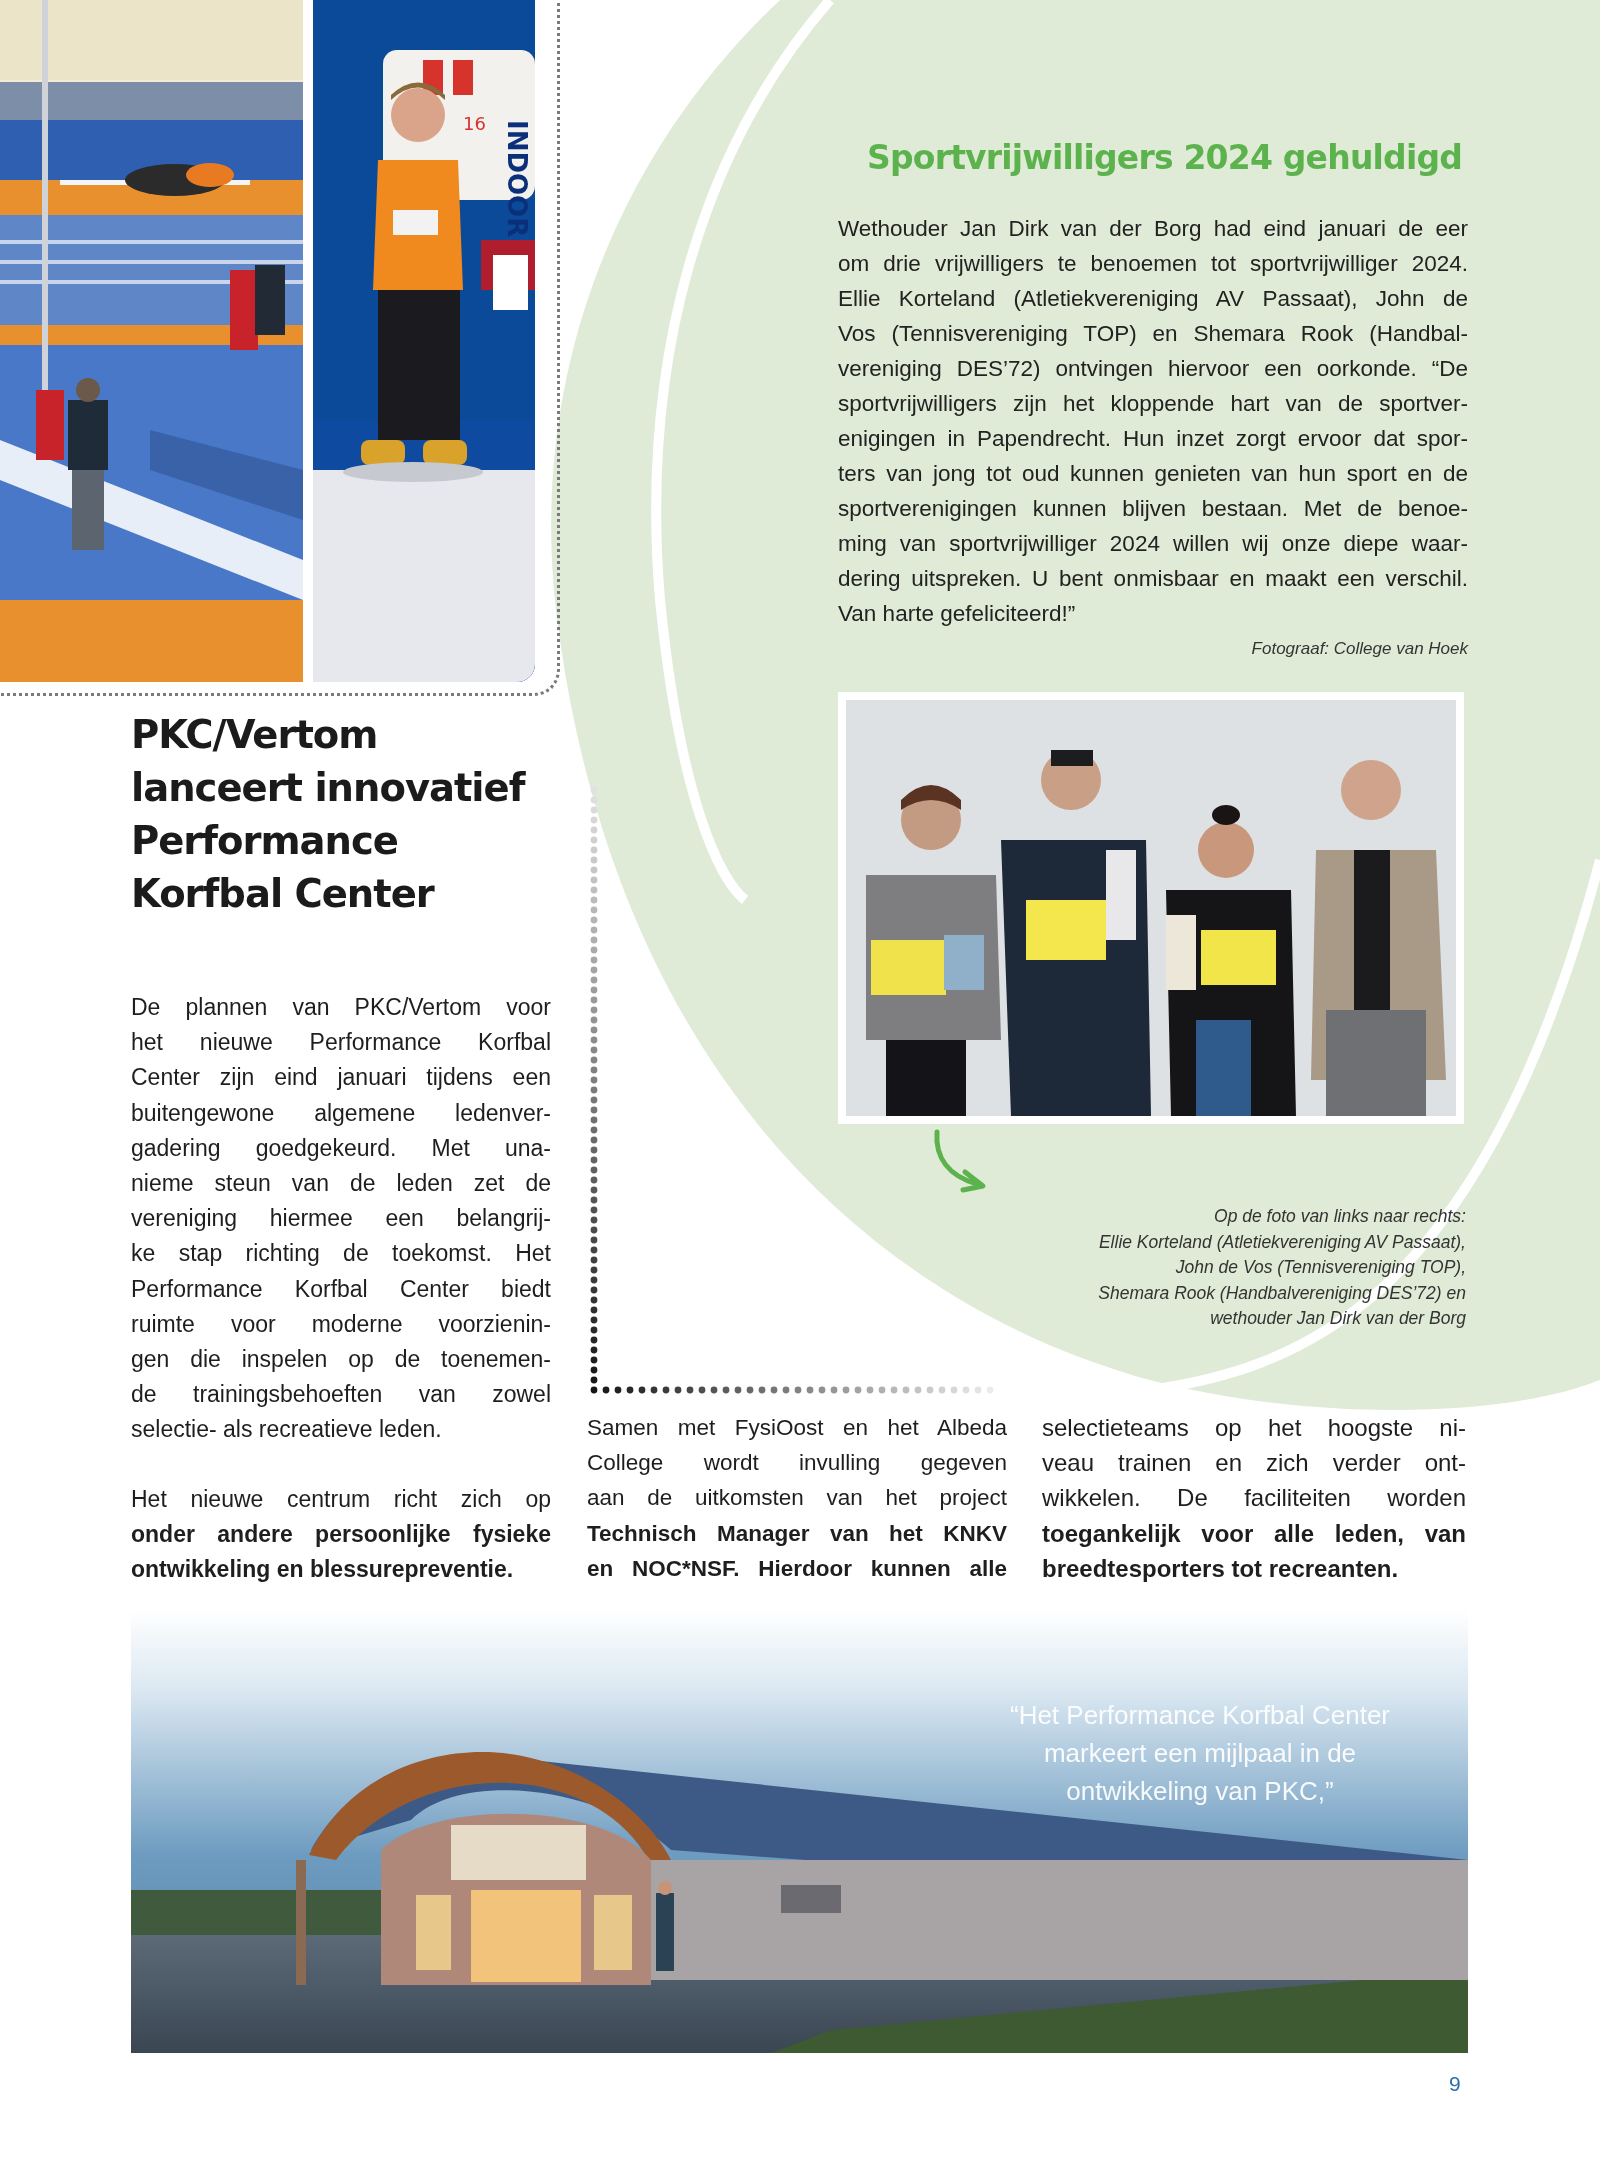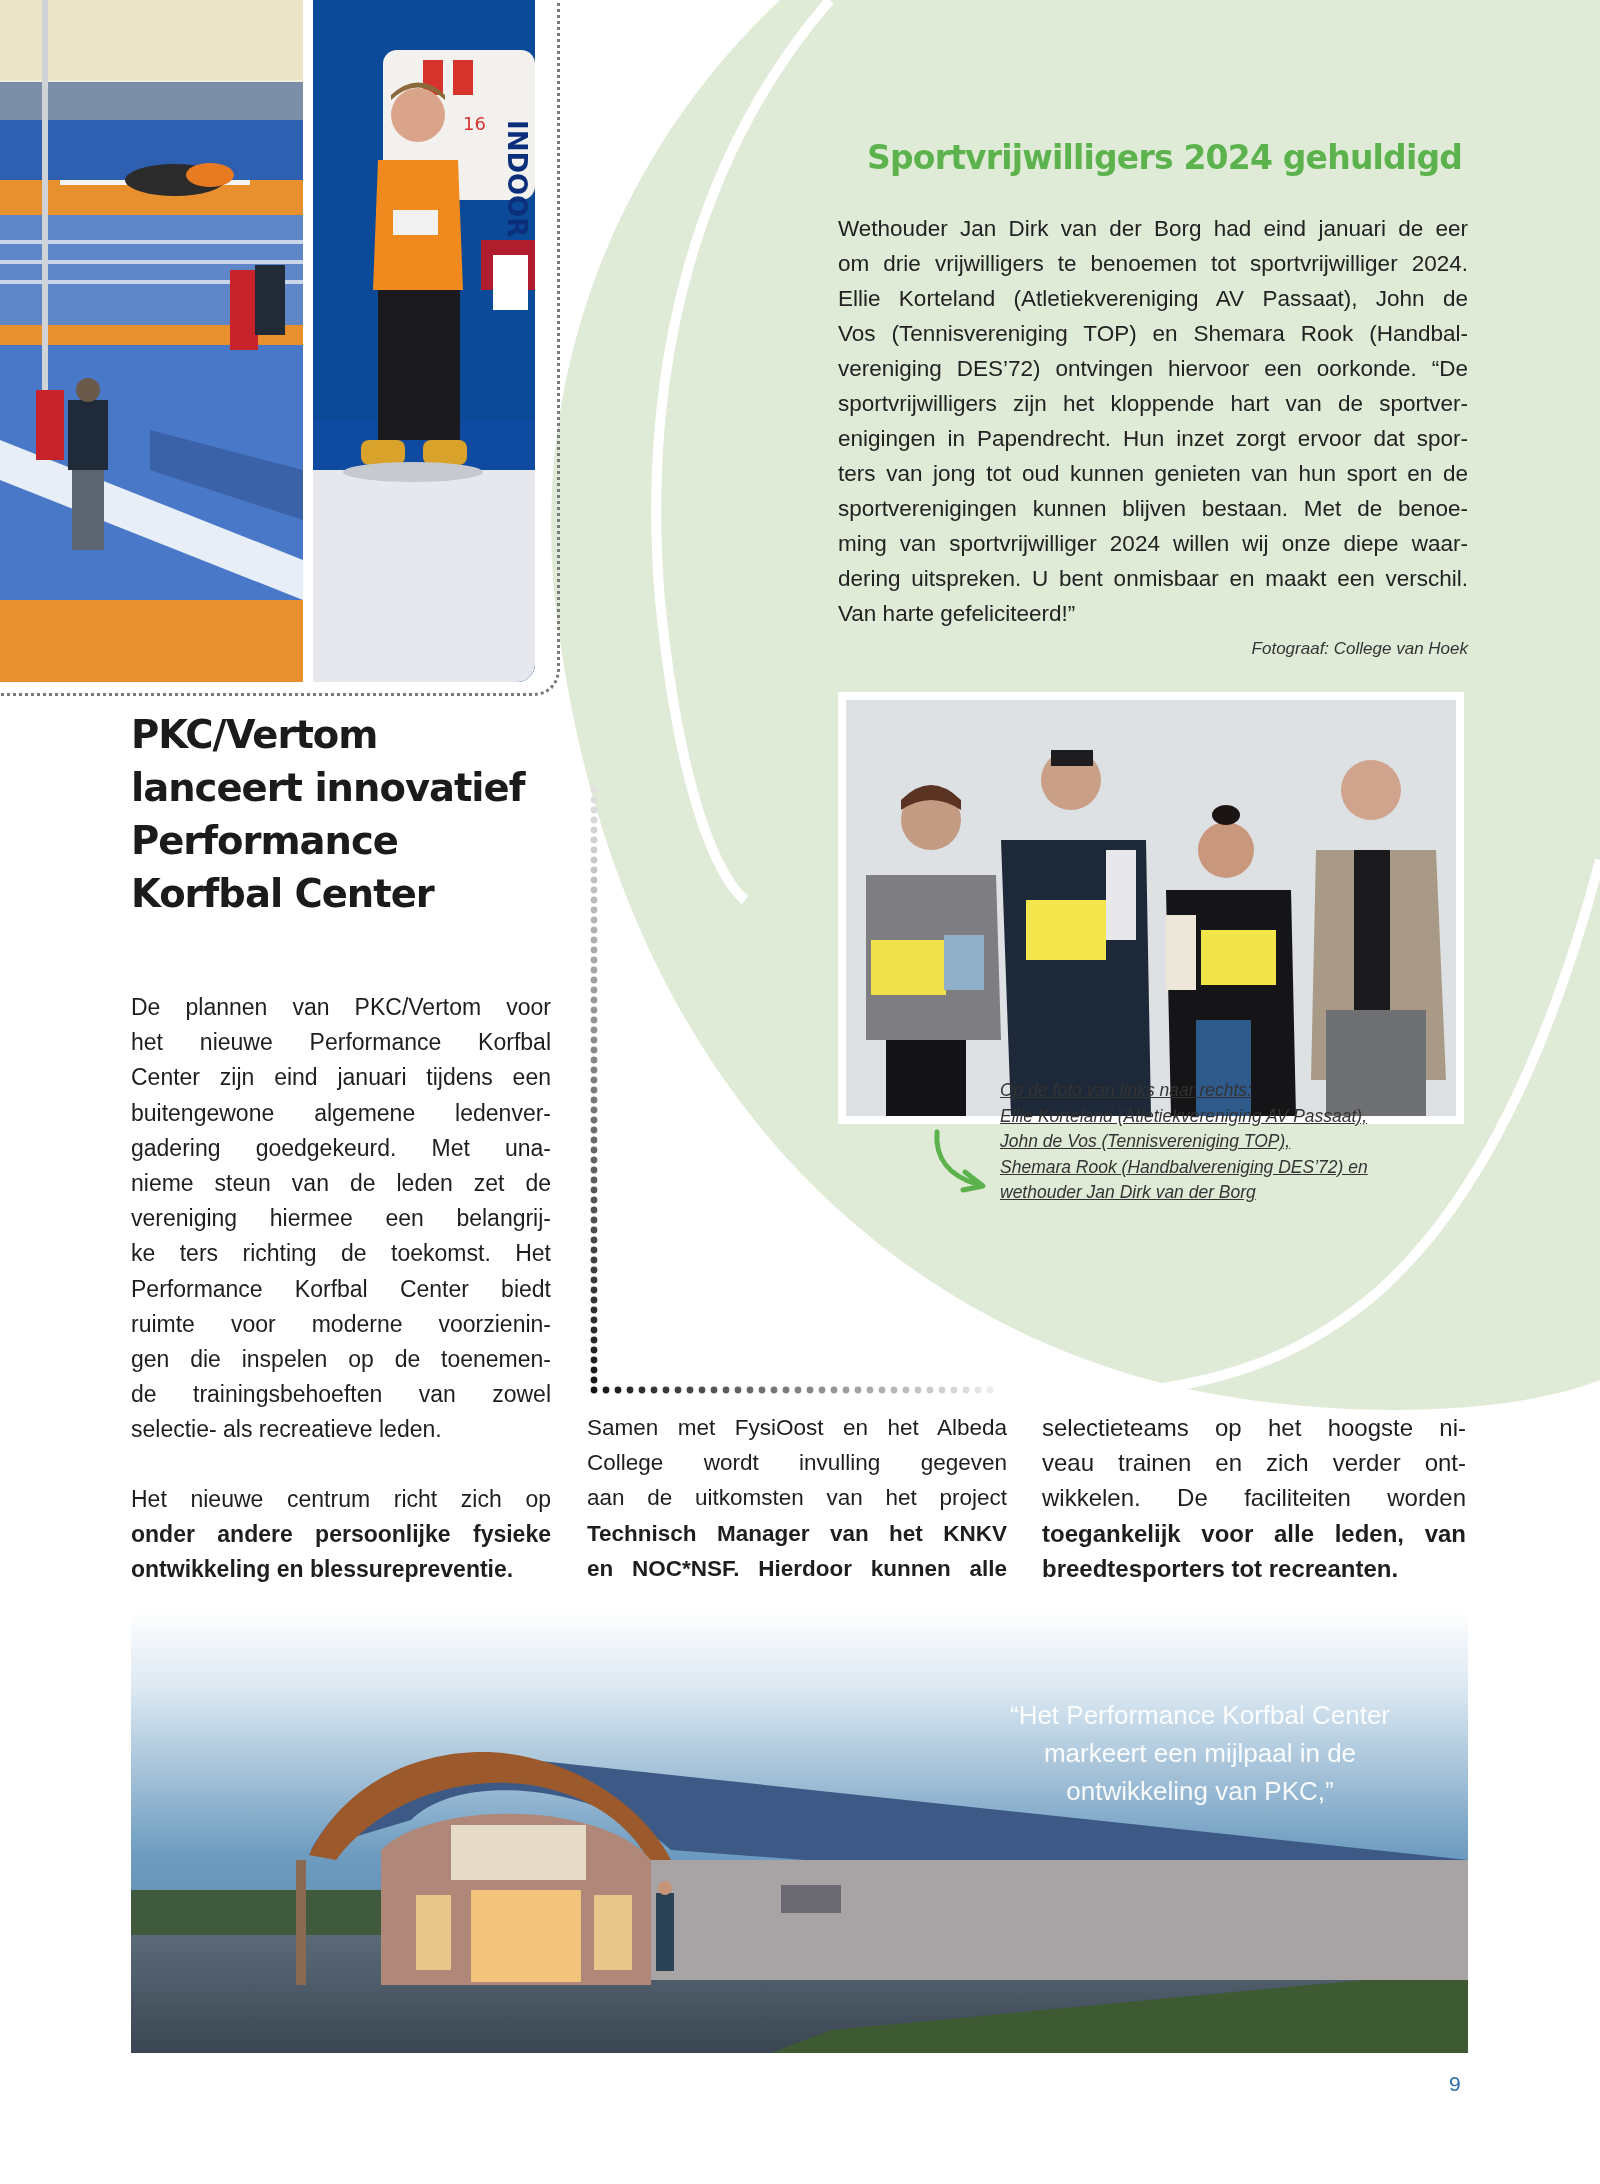--- a/index.html
+++ b/index.html
@@ -24,22 +24,22 @@
   .right-body { margin-top: 34px; font-size: 22.5px; line-height: 35px; text-align: justify; color: #222; }
   .right-body .l { display: block; text-align-last: justify; white-space: nowrap; }
   .right-body .l.last { text-align-last: left; }
   .credit { margin-top: 8px; text-align: right; font-style: italic; font-size: 17px; color: #333; }
 
   #group-photo { position: absolute; left: 838px; top: 692px; width: 626px; height: 432px; background: #fff; padding: 8px; }
   #group-photo .inner { width: 100%; height: 100%; overflow: hidden; }
 
   #arrow-icon { position: absolute; left: 925px; top: 1128px; width: 78px; height: 78px; }
 
-  .caption { position: absolute; left: 1000px; top: 1078px; width: 466px; 
-    font-style: italic; font-size: 17.5px; line-height: 25.5px; color: #333; text-decoration: underline; }
+  .caption { position: absolute; left: 1000px; top: 1204px; width: 466px; text-align: right;
+    font-style: italic; font-size: 17.5px; line-height: 25.5px; color: #333; }
 
   
   .left-title { position: absolute; left: 131px; top: 708px; width: 460px;
     font-family: "DejaVu Sans", sans-serif; font-weight: bold; font-size: 38.5px; line-height: 53px;
     color: #1b1b1b; letter-spacing: -1px; }
   .col { position: absolute; font-size: 23px; line-height: 35.2px; color: #1e1e1e; }
   .col .l { display: block; text-align: justify; text-align-last: justify; white-space: nowrap; }
   .col .l.last { text-align-last: left; }
   .col .b { font-weight: bold; }
   #col-1 { left: 131px; top: 990px; width: 420px; }
@@ -290,21 +290,21 @@
 </h1>
 
 <div class="col" id="col-1">
   <span class="l">De plannen van PKC/Vertom voor</span>
   <span class="l">het nieuwe Performance Korfbal</span>
   <span class="l">Center zijn eind januari tijdens een</span>
   <span class="l">buitengewone algemene ledenver-</span>
   <span class="l">gadering goedgekeurd. Met una-</span>
   <span class="l">nieme steun van de leden zet de</span>
   <span class="l">vereniging hiermee een belangrij-</span>
-  <span class="l">ke ters richting de toekomst. Het</span>
+  <span class="l">ke stap richting de toekomst. Het</span>
   <span class="l">Performance Korfbal Center biedt</span>
   <span class="l">ruimte voor moderne voorzienin-</span>
   <span class="l">gen die inspelen op de toenemen-</span>
   <span class="l">de trainingsbehoeften van zowel</span>
   <span class="l last">selectie- als recreatieve leden.</span>
 </div>
 
 <div class="col" id="col-1-p2">
   <span class="l">Het nieuwe centrum richt zich op</span>
   <span class="l b">onder andere persoonlijke fysieke</span>

